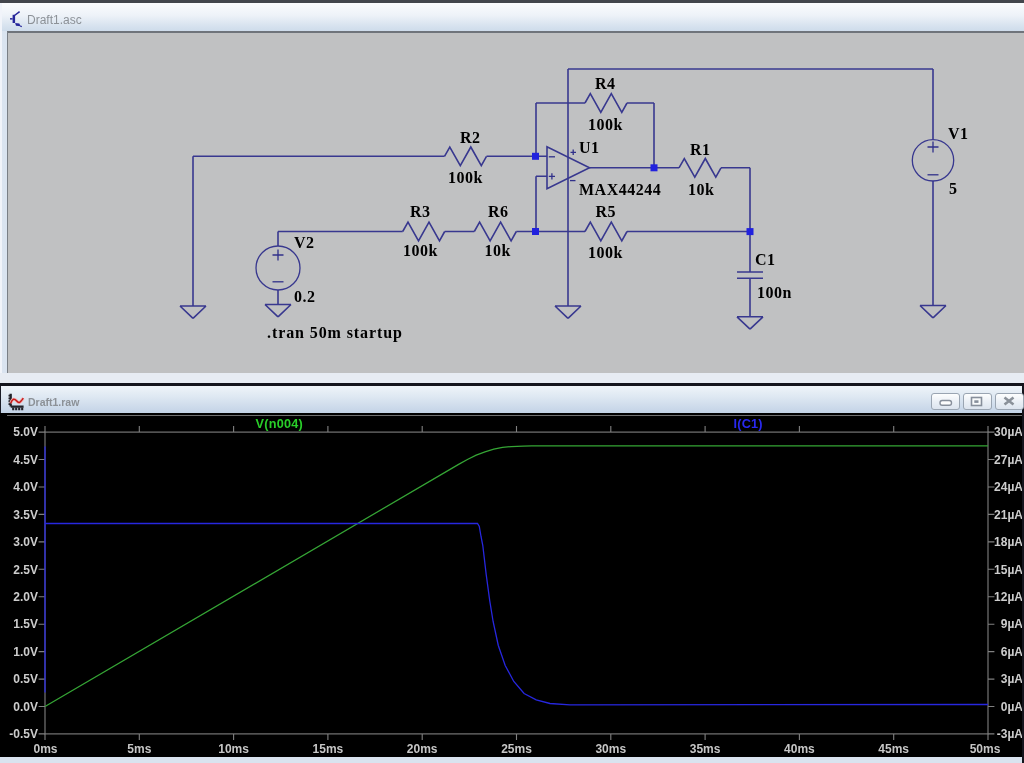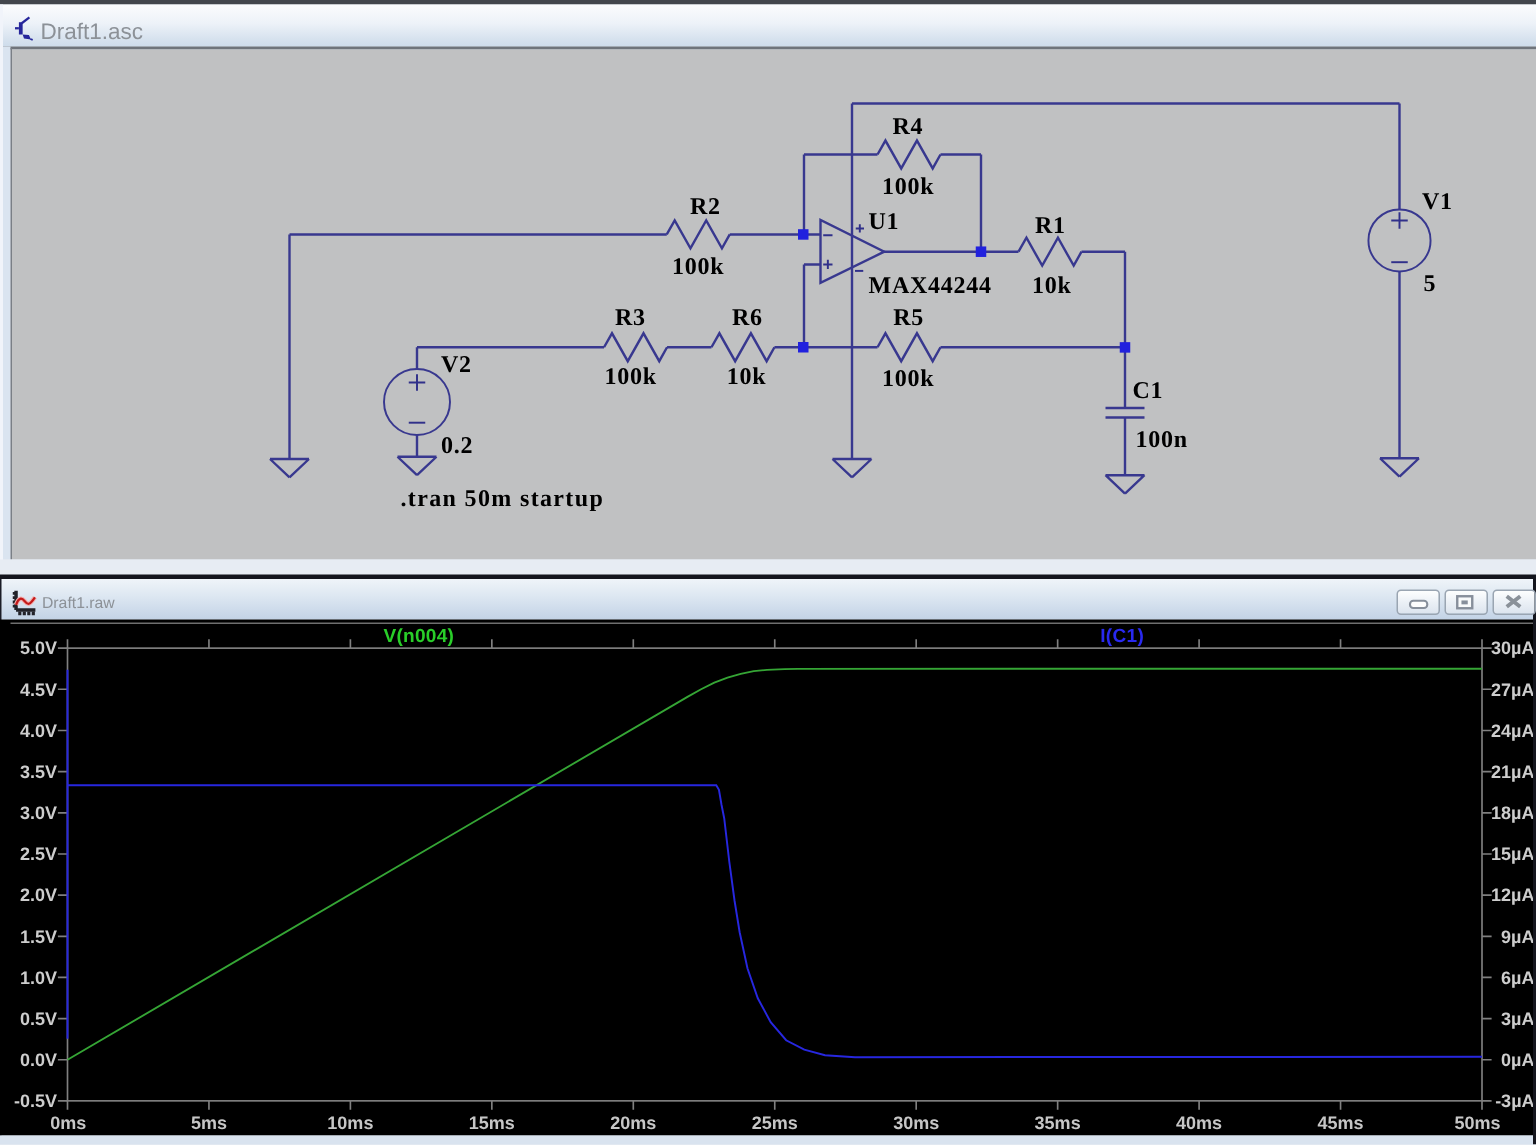--- a/index.html
+++ b/index.html
@@ -3,33 +3,33 @@
 <meta charset="utf-8">
 <style>
   html,body{margin:0;padding:0;}
   body{width:1024px;height:763px;position:relative;overflow:hidden;
        background:#E3EAF2;font-family:"Liberation Sans",sans-serif;}
   .abs{position:absolute;}
   
   #w1top{left:0;top:0;width:1024px;height:3px;background:#43464C;}
   #w1title{left:0;top:3px;width:1024px;height:28px;
      background:linear-gradient(#FBFCFD,#EDF2F8 45%,#D8E3EF 80%,#CEDCEB);}
-  #w1titletext{left:27px;top:13px;font-size:15px;color:#8C9197;}
+  #w1titletext{left:27px;top:13px;font-size:12px;color:#8C9197;}
   #w1tbot{left:0;top:31px;width:1024px;height:1.5px;background:#6F747B;}
   #w1left1{left:0;top:3px;width:2px;height:380px;background:#F1F4FA;}
   #w1left2{left:2px;top:31px;width:4.5px;height:342px;background:#DAE4F0;}
   #w1left3{left:6.5px;top:32px;width:1.5px;height:341px;background:#7A7F86;}
   #w1canvas{left:8px;top:32.5px;width:1016px;height:340px;background:#C0C1C2;}
   
   #gap{left:0;top:372.5px;width:1024px;height:11px;background:#E7ECF3;}
   
   #w2top{left:0;top:383px;width:1024px;height:2.5px;background:#14151D;}
   #w2title{left:1px;top:385.5px;width:1021px;height:27px;
      background:linear-gradient(#EFF4F9,#DEE8F2 40%,#CBD9EA 82%,#C3D3E6);}
-  #w2titletext{left:28px;top:396px;font-size:10.5px;color:#8C9197;}
+  #w2titletext{left:28px;top:396px;font-size:10.5px;color:#8C9197;font-weight:bold;}
   #w2left{left:0;top:385.5px;width:1px;height:371px;background:#1A1C26;}
   #w2right{left:1022px;top:385.5px;width:2px;height:377.5px;background:#14151D;}
   #w2client{left:0px;top:412.5px;width:1022px;height:344.5px;background:#000;}
   #w2bottom{left:0;top:756.5px;width:1022px;height:6.5px;background:#D9E3EF;}
   
   .btn{position:absolute;top:393px;width:28.5px;height:16.5px;border-radius:3px;
        border:1px solid #9AA5B2;box-sizing:border-box;
        background:linear-gradient(#FDFEFE,#EBF0F6 50%,#DCE4EE);}
 </style>
 </head>

